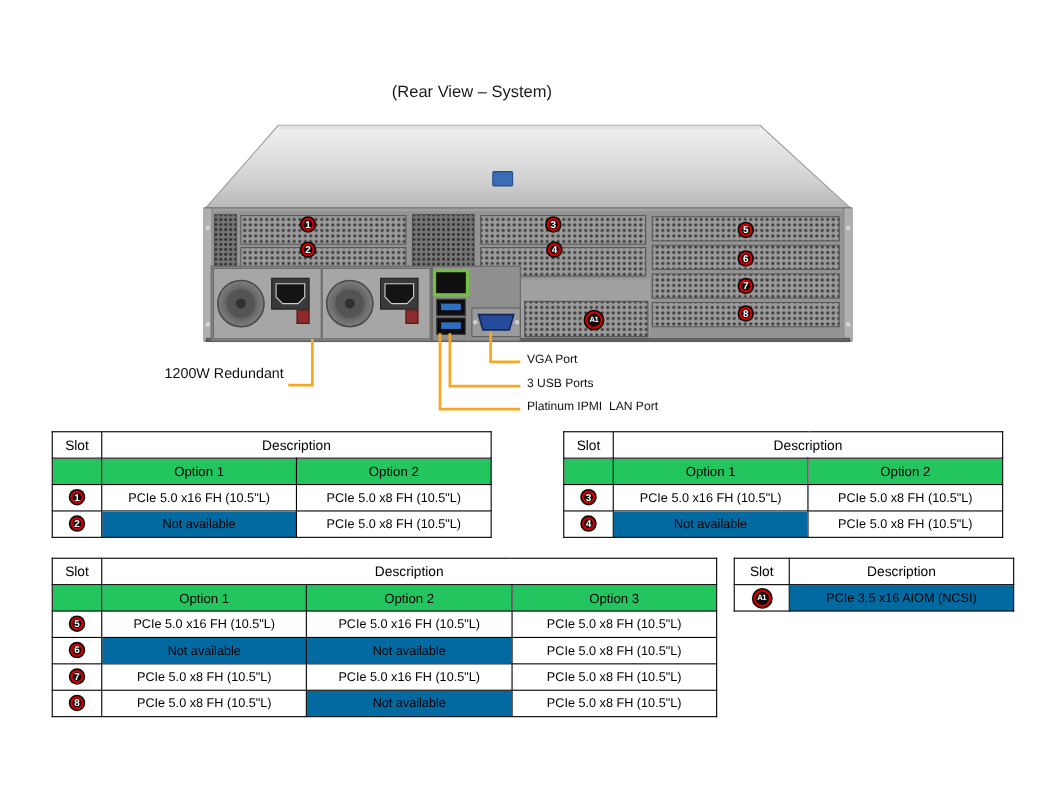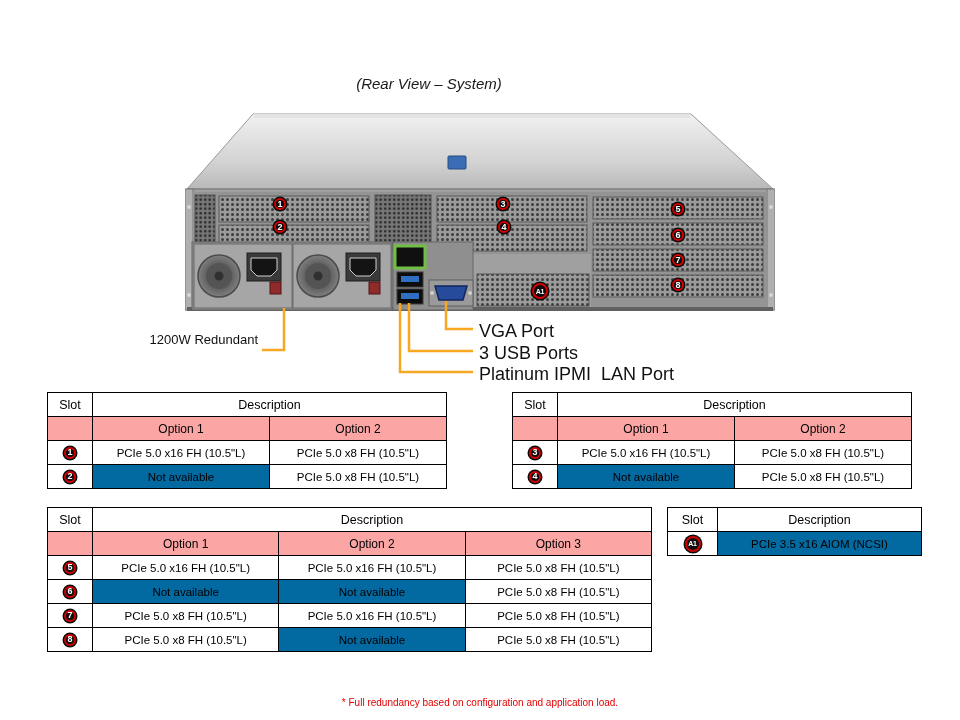--- a/index.html
+++ b/index.html
@@ -1,53 +1,53 @@
 <!DOCTYPE html>
 <html><head>
 <meta charset="utf-8">
 <style>
   *{margin:0;padding:0;box-sizing:border-box}
   html,body{background:#fff}
   body{width:960px;height:720px;font-family:"Liberation Sans",sans-serif;color:#111;position:relative}
   .canvas{position:relative;width:960px;height:720px;background:#fff;overflow:hidden}
 
   .title{position:absolute;left:0;top:75px;width:858px;text-align:center;
-         font-size:15px;font-style:italic;color:#1a1a1a}
+         font-size:15px;color:#1a1a1a}
 
   .server-wrap{position:absolute;left:185px;top:112px;width:590px;height:200px;z-index:1}
   .lines-svg{position:absolute;left:0;top:0;width:960px;height:720px;z-index:5;pointer-events:none}
 
   
   .badge{display:inline-flex;align-items:center;justify-content:center;
          width:12px;height:12px;border-radius:50%;
          background:#0c0c0c;color:#fff;border:2px solid #d40000;
          box-shadow:0 0 0 1.5px #0c0c0c;
          font-weight:bold;font-size:9px;line-height:1;vertical-align:middle}
   .badge.a1{width:16px;height:16px;font-size:7px;letter-spacing:-0.3px}
   .dbadge{position:absolute;z-index:6}
   .b1{left:274px;top:198px}.b2{left:274px;top:221px}
   .b3{left:497px;top:198px}.b4{left:498px;top:221px}
   .b5{left:672px;top:203px}.b6{left:672px;top:229px}
   .b7{left:672px;top:254px}.b8{left:672px;top:279px}
   .ba1{left:532px;top:283px}
 
   .psu-label{position:absolute;left:28px;top:330px;width:230px;text-align:right;
              font-size:13px;line-height:20px;color:#111;z-index:7}
-  .port-label{position:absolute;font-size:18px;color:#111;white-space:pre;z-index:7}
+  .port-label{position:absolute;font-size:11px;color:#111;white-space:pre;z-index:7}
   .vga-label{left:479px;top:321px}
   .usb-label{left:479px;top:343px}
   .ipmi-label{left:479px;top:364px}
   .red{color:#e00000}
 
   table.slot-table{position:absolute;border-collapse:collapse;table-layout:fixed;
                    font-size:11.5px;color:#000;background:#fff;z-index:7}
   .slot-table th,.slot-table td{border:1px solid #000;height:24px;text-align:center;
                    vertical-align:middle;padding:0 2px;overflow:hidden}
   .slot-table th{font-size:12.5px;font-weight:normal}
-  .slot-table tr.opts td{background:#fca5a5;font-size:12px}
+  .slot-table tr.opts td{background:#22c55e;font-size:12px}
   .slot-table td.shaded{background:#0369a1}
   .t12{left:47px;top:392px;width:400px}
   .t34{left:512px;top:392px;width:400px}
   .t5678{left:47px;top:507px;width:605px}
   .ta1{left:667px;top:507px;width:255px}
   .col-slot{width:45px}
   .ta1 .col-slot{width:50px}
 
   .footnote{position:absolute;left:0;top:697px;width:960px;text-align:center;
             font-size:10px;color:#e00000}
@@ -294,15 +294,14 @@
       <th>Slot</th>
       <th>Description</th>
     </tr>
     <tr>
       <td><span class="badge a1">A1</span></td>
       <td class="shaded">PCIe 3.5 x16 AIOM (NCSI)</td>
     </tr>
   </tbody>
     </table>
 
-  <div class="footnote">* Full redundancy based on configuration and application load.</div>
 
 </div>
 
 </body></html>

